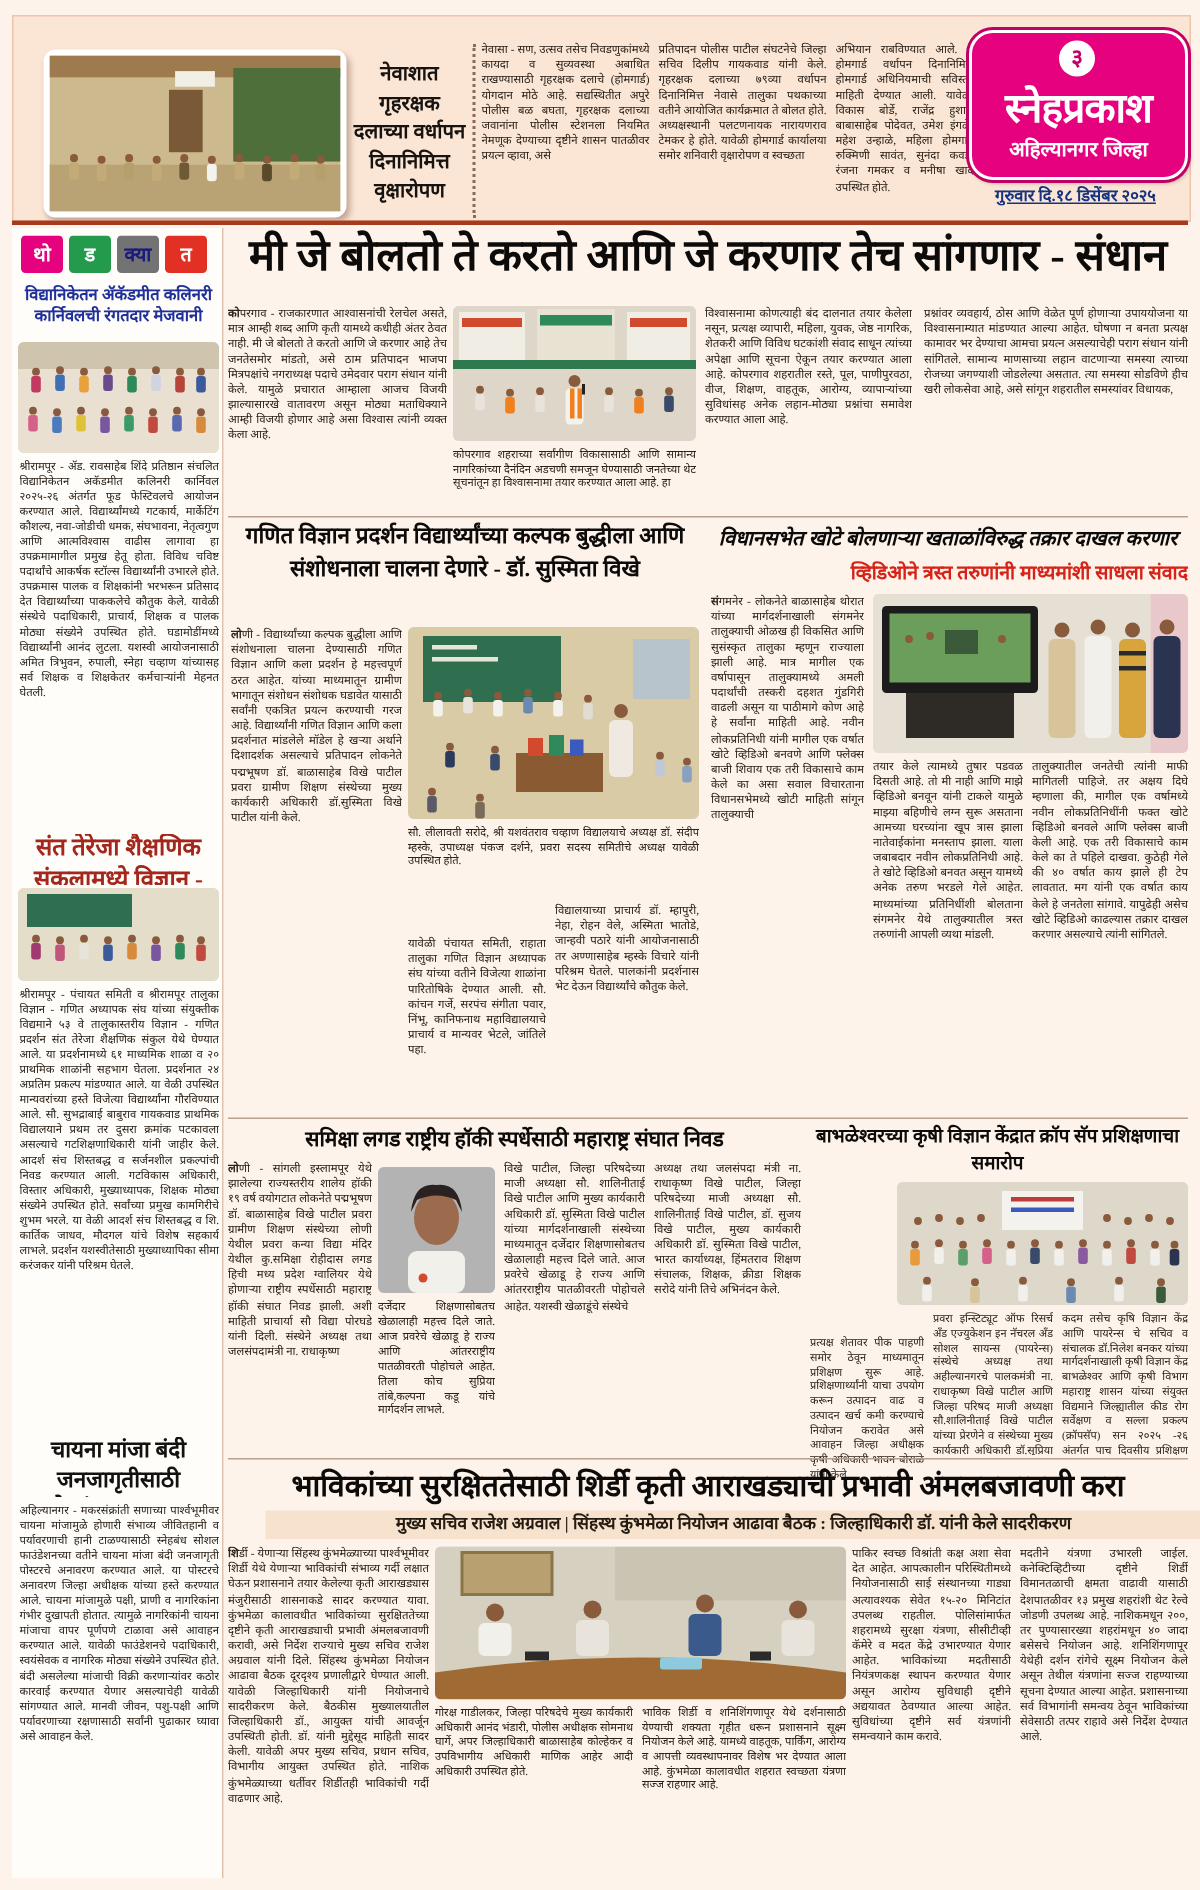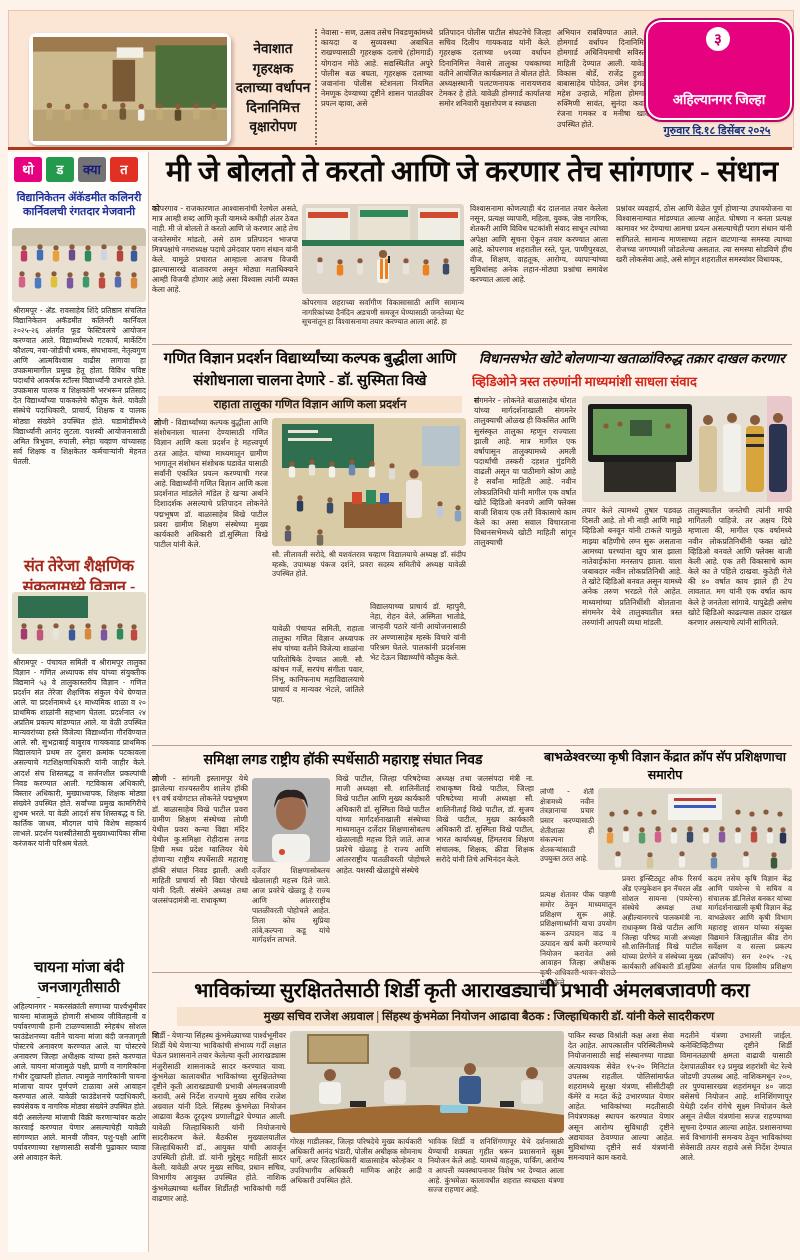--- a/index.html
+++ b/index.html
@@ -24,21 +24,21 @@
   #mh-title{position:absolute;left:0;top:30px;width:100%;font-size:27px;font-weight:bold;letter-spacing:-.5px;}
   #mh-sub{position:absolute;left:0;top:68px;width:100%;font-size:13.5px;font-weight:bold;}
   #mh-date{left:640px;top:122px;width:154px;text-align:center;font-size:11px;font-weight:bold;color:#16337f;text-decoration:underline;}
   
   #sidebar{left:8px;top:152px;width:140px;height:1100px;background:#fffdf9;border-right:1px solid #dec2ad;}
   .bbox{display:inline-block;width:28px;height:25px;margin-right:4px;border-radius:3px;text-align:center;font-weight:bold;font-size:13px;line-height:25px;vertical-align:top;}
   .sb-h{font-weight:bold;text-align:center;line-height:1.3;}
   
   .mainhead{font-weight:bold;color:#0d0b09;text-align:center;}
   .strip{background:#f7e2cd;font-weight:bold;text-align:center;color:#241c12;}
-  .redsub{color:#d62318;font-weight:bold;text-align:left;}
+  .redsub{color:#d62318;font-weight:bold;text-align:right;}
 </style>
 </head>
 <body>
 
 <svg width="0" height="0" style="position:absolute">
   <defs>
     <g id="fig">
         <circle cx="0" cy="-6.2" r="2.6" fill="#8a5a3c"></circle>
         <rect x="-3.2" y="-3.4" width="6.4" height="11" rx="2" fill="currentColor"></rect>
       </g>
@@ -73,20 +73,21 @@
     </div>
     <div class="abs topcap" style="left:226px;top:28px;width:76px;height:104px;">नेवाशात गृहरक्षक दलाच्या वर्धापन दिनानिमित्त वृक्षारोपण</div>
     <div class="abs dotline" style="left:306px;top:18px;width:0;height:116px;"></div>
     <div class="abs bt" style="left:312px;top:17px;width:112px;height:122px;">नेवासा - सण, उत्सव तसेच निवडणुकांमध्ये कायदा व सुव्यवस्था अबाधित राखण्यासाठी गृहरक्षक दलाचे (होमगार्ड) योगदान मोठे आहे. सद्यस्थितीत अपुरे पोलीस बळ बघता, गृहरक्षक दलाच्या जवानांना पोलीस स्टेशनला नियमित नेमणूक देण्याच्या दृष्टीने शासन पातळीवर प्रयत्न व्हावा, असे</div>
     <div class="abs bt" style="left:430px;top:17px;width:112px;height:122px;">प्रतिपादन पोलीस पाटील संघटनेचे जिल्हा सचिव दिलीप गायकवाड यांनी केले. गृहरक्षक दलाच्या ७९व्या वर्धापन दिनानिमित्त नेवासे तालुका पथकाच्या वतीने आयोजित कार्यक्रमात ते बोलत होते. अध्यक्षस्थानी पलटणनायक नारायणराव टेमकर हे होते. यावेळी होमगार्ड कार्यालया समोर शनिवारी वृक्षारोपण व स्वच्छता</div>
     <div class="abs bt" style="left:548px;top:17px;width:92px;height:122px;">अभियान राबविण्यात आले. व होमगार्ड वर्धापन दिनानिमित्त होमगार्ड अधिनियमाची सविस्तर माहिती देण्यात आली. यावेळी विकास बोर्डे, राजेंद्र हुशार, बाबासाहेब पोदेवत, उमेश इंगळे, महेश उन्हाळे, महिला होमगार्ड रुक्मिणी सावंत, सुनंदा कवडे, रंजना गमकर व मनीषा खादे उपस्थित होते.</div>
   </div>
 
   <div class="abs" id="masthead">
     <div id="mh-circle">३</div>
+    <div id="mh-title">स्नेहप्रकाश</div>
     <div id="mh-sub">अहिल्यानगर जिल्हा</div>
   </div>
   <div class="abs" id="mh-date">गुरुवार दि.१८ डिसेंबर २०२५</div>
 
   <div class="abs rule-h" style="left:8px;top:147px;width:784px;height:3px;"></div>
 
   <div class="abs" id="sidebar">
     <div class="abs" style="left:6px;top:5px;width:132px;height:26px;">
       <span class="bbox" style="background:#e6017e;color:#fff;">थो</span><span class="bbox" style="background:#249a4c;color:#fff;">ड</span><span class="bbox" style="background:#737373;color:#1a1a7a;">क्या</span><span class="bbox" style="background:#e33024;color:#fff;">त</span>
     </div>
@@ -164,21 +165,20 @@
       <use href="#fig" x="144" y="63" color="#3a4a6a"></use>
     </svg>
   </div>
   <div class="abs capn" style="left:302px;top:298px;width:162px;height:46px;">कोपरगाव शहराच्या सर्वांगीण विकासासाठी आणि सामान्य नागरिकांच्या दैनंदिन अडचणी समजून घेण्यासाठी जनतेच्या थेट सूचनांतून हा विश्वासनामा तयार करण्यात आला आहे. हा</div>
   <div class="abs bt" style="left:470px;top:204px;width:138px;height:138px;">विश्वासनामा कोणत्याही बंद दालनात तयार केलेला नसून, प्रत्यक्ष व्यापारी, महिला, युवक, जेष्ठ नागरिक, शेतकरी आणि विविध घटकांशी संवाद साधून त्यांच्या अपेक्षा आणि सूचना ऐकून तयार करण्यात आला आहे. कोपरगाव शहरातील रस्ते, पूल, पाणीपुरवठा, वीज, शिक्षण, वाहतूक, आरोग्य, व्यापाऱ्यांच्या सुविधांसह अनेक लहान-मोठ्या प्रश्नांचा समावेश करण्यात आला आहे.</div>
   <div class="abs bt" style="left:616px;top:204px;width:176px;height:138px;">प्रश्नांवर व्यवहार्य, ठोस आणि वेळेत पूर्ण होणाऱ्या उपाययोजना या विश्वासनाम्यात मांडण्यात आल्या आहेत. घोषणा न बनता प्रत्यक्ष कामावर भर देण्याचा आमचा प्रयत्न असल्याचेही पराग संधान यांनी सांगितले. सामान्य माणसाच्या लहान वाटणाऱ्या समस्या त्याच्या रोजच्या जगण्याशी जोडलेल्या असतात. त्या समस्या सोडविणे हीच खरी लोकसेवा आहे, असे सांगून शहरातील समस्यांवर विधायक,</div>
 
   <div class="abs rule-thin" style="left:152px;top:344px;width:640px;height:1px;"></div>
 
   <div class="abs mainhead" style="left:154px;top:348px;width:312px;height:44px;font-size:15px;line-height:1.45;">गणित विज्ञान प्रदर्शन विद्यार्थ्यांच्या कल्पक बुद्धीला आणि संशोधनाला चालना देणारे - डॉ. सुस्मिता विखे</div>
-  <div class="abs strip" style="left:158px;top:396px;width:304px;height:17px;font-size:11.5px;line-height:17px;">राहाता तालुका गणित विज्ञान आणि कला प्रदर्शन</div>
   <div class="abs bt first" style="left:154px;top:418px;width:114px;height:324px;">लोणी - विद्यार्थ्यांच्या कल्पक बुद्धीला आणि संशोधनाला चालना देण्यासाठी गणित विज्ञान आणि कला प्रदर्शन हे महत्त्वपूर्ण ठरत आहेत. यांच्या माध्यमातून ग्रामीण भागातून संशोधन संशोधक घडावेत यासाठी सर्वांनी एकत्रित प्रयत्न करण्याची गरज आहे. विद्यार्थ्यांनी गणित विज्ञान आणि कला प्रदर्शनात मांडलेले मॉडेल हे खऱ्या अर्थाने दिशादर्शक असल्याचे प्रतिपादन लोकनेते पद्मभूषण डॉ. बाळासाहेब विखे पाटील प्रवरा ग्रामीण शिक्षण संस्थेच्या मुख्य कार्यकारी अधिकारी डॉ.सुस्मिता विखे पाटील यांनी केले.</div>
   <div class="abs photo" style="left:272px;top:418px;width:194px;height:128px;">
     <svg viewBox="0 0 194 128" preserveAspectRatio="none">
       <rect width="194" height="128" fill="#d9cba6"></rect>
       <rect x="10" y="6" width="92" height="44" fill="#2f6e4f"></rect>
       <rect x="16" y="12" width="30" height="3" fill="#e8e4da"></rect>
         <rect x="16" y="20" width="44" height="3" fill="#e8e4da"></rect>
       <rect x="150" y="8" width="38" height="40" fill="#b8c4cc"></rect>
       <use href="#fig" x="20" y="52" color="#f4f2ec"></use>
         <use href="#fig" x="40" y="50" color="#e8e4dc"></use>
@@ -254,21 +254,20 @@
       <path d="M22 30 Q24 10 39 12 Q54 10 56 30 L52 22 Q39 16 26 22 Z" fill="#2a2220"></path>
       <rect x="20" y="56" width="38" height="28" rx="6" fill="#f2f0ea"></rect>
       <circle cx="30" cy="74" r="3" fill="#d24a2e"></circle>
     </svg>
   </div>
   <div class="abs bt" style="left:252px;top:866px;width:78px;height:104px;font-size:7.4px;">दर्जेदार शिक्षणासोबतच खेळालाही महत्त्व दिले जाते. आज प्रवरेचे खेळाडू हे राज्य आणि आंतरराष्ट्रीय पातळीवरती पोहोचले आहेत. तिला कोच सुप्रिया तांबे,कल्पना कडू यांचे मार्गदर्शन लाभले.</div>
   <div class="abs bt" style="left:336px;top:774px;width:94px;height:196px;">विखे पाटील, जिल्हा परिषदेच्या माजी अध्यक्षा सौ. शालिनीताई विखे पाटील आणि मुख्य कार्यकारी अधिकारी डॉ. सुस्मिता विखे पाटील यांच्या मार्गदर्शनाखाली संस्थेच्या माध्यमातून दर्जेदार शिक्षणासोबतच खेळालाही महत्त्व दिले जाते. आज प्रवरेचे खेळाडू हे राज्य आणि आंतरराष्ट्रीय पातळीवरती पोहोचले आहेत. यशस्वी खेळाडूंचे संस्थेचे</div>
   <div class="abs bt" style="left:436px;top:774px;width:98px;height:196px;">अध्यक्ष तथा जलसंपदा मंत्री ना. राधाकृष्ण विखे पाटील, जिल्हा परिषदेच्या माजी अध्यक्षा सौ. शालिनीताई विखे पाटील, डॉ. सुजय विखे पाटील, मुख्य कार्यकारी अधिकारी डॉ. सुस्मिता विखे पाटील, भारत कार्याध्यक्ष, हिंमतराव शिक्षण संचालक, शिक्षक, क्रीडा शिक्षक सरोदे यांनी तिचे अभिनंदन केले.</div>
 
   <div class="abs mainhead" style="left:538px;top:749px;width:254px;height:36px;font-size:12.5px;line-height:1.4;">बाभळेश्वरच्या कृषी विज्ञान केंद्रात क्रॉप सॅप प्रशिक्षणाचा समारोप</div>
-  <div class="abs bt" style="left:540px;top:788px;width:54px;height:82px;font-size:7.2px;">लोणी - शेती क्षेत्रामध्ये नवीन तंत्रज्ञानाचा प्रचार प्रसार करण्यासाठी शेतीशाळा ही संकल्पना शेतकऱ्यांसाठी उपयुक्त ठरत आहे.</div>
   <div class="abs photo" style="left:598px;top:788px;width:194px;height:82px;">
     <svg viewBox="0 0 194 82" preserveAspectRatio="none">
       <rect width="194" height="82" fill="#ddd8ca"></rect>
       <rect x="70" y="6" width="54" height="26" fill="#f4f2ec"></rect>
         <rect x="76" y="10" width="42" height="3" fill="#c03a3a"></rect>
         <rect x="76" y="17" width="42" height="3" fill="#3a5ac0"></rect>
       <use href="#head" x="14" y="26"></use>
         <use href="#head" x="28" y="24"></use>
         <use href="#head" x="42" y="26"></use>
         <use href="#head" x="56" y="24"></use>

